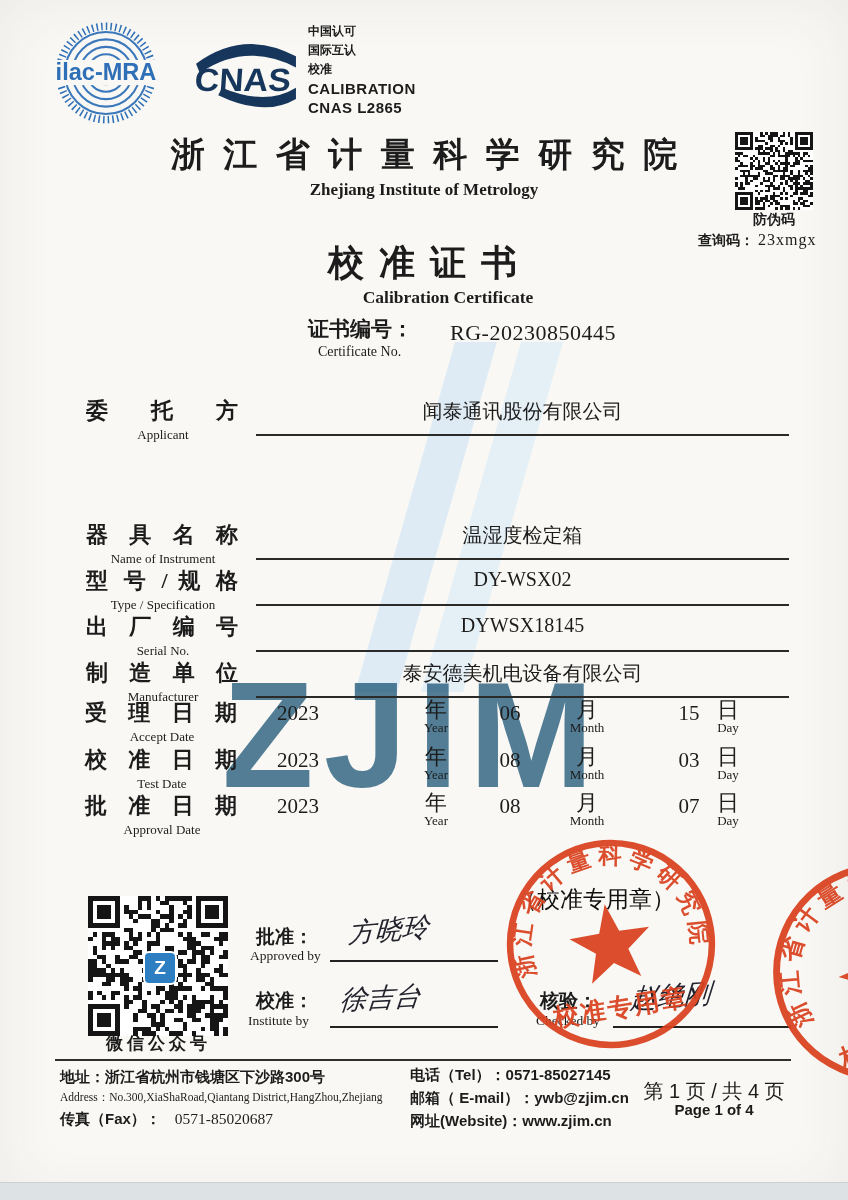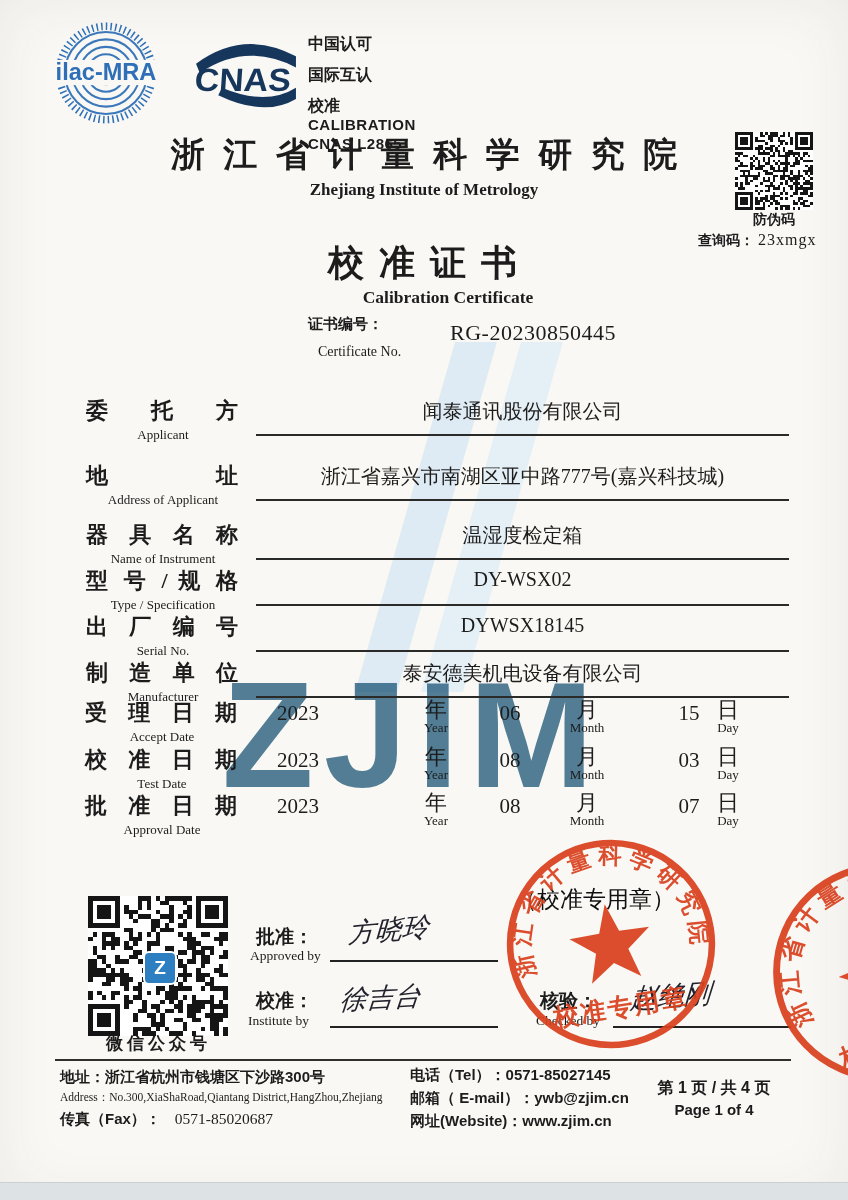--- a/index.html
+++ b/index.html
@@ -11,37 +11,37 @@
 
   
   .wm-bars{left:325px;top:342px;width:238px;height:350px;opacity:.6;}
   .wm-text{left:222px;top:660px;font-family:"Liberation Sans","DejaVu Sans",sans-serif;
            font-weight:800;font-size:150px;letter-spacing:10px;color:#0c4a6e;opacity:.7;line-height:1;}
 
   
   .ilac-svg{left:50px;top:20px;}
   .cnas-svg{left:190px;top:36px;}
   .accred{left:308px;top:22px;line-height:19px;}
-  .accred .cnline{font-weight:700;font-size:16px;margin-top:12px;}
+  .accred .cnline{font-weight:700;font-size:12px;}
   .accred .enline{font-weight:700;font-size:15px;letter-spacing:.5px;}
 
   .inst-cn{left:0;right:0;top:132px;text-align:center;font-size:34px;font-weight:700;
            letter-spacing:5px;text-indent:5px;white-space:nowrap;}
   .inst-en{left:0;right:0;top:180px;text-align:center;font-size:17px;font-weight:700;}
 
   .qr1{left:735px;top:132px;width:78px;height:78px;background:#fff;}
   .qr1-label{left:723px;top:211px;width:102px;text-align:center;font-weight:700;font-size:14px;}
   .qcode-row{left:698px;top:231px;white-space:nowrap;}
   .qcode-row .ql{font-weight:700;font-size:14px;font-family:"Liberation Sans","DejaVu Sans",sans-serif;}
   .qcode-row .qv{font-size:16px;letter-spacing:1px;}
 
   .cert-cn{left:0;right:0;top:239px;text-align:center;font-size:36px;font-weight:700;letter-spacing:3px;}
   .cert-en{left:0;right:0;top:287px;text-align:center;font-size:17.5px;font-weight:700;padding-left:48px;}
 
-  .certno-cn{left:308px;top:315px;font-size:15px;font-weight:600;}
+  .certno-cn{left:308px;top:315px;font-size:21px;font-weight:600;}
   .certno-en{left:318px;top:344px;font-size:14px;}
   .certno-val{left:450px;top:320px;font-size:22px;letter-spacing:.5px;}
 
   
   .frow{left:1px;width:100%;height:44px;}
   .r1{top:396px}.r2{top:461px}.r3{top:520px}.r4{top:566px}.r5{top:612px}.r6{top:658px}
   .fl-cn{position:absolute;left:85px;width:152px;font-size:22px;font-weight:600;
          text-align:justify;text-align-last:justify;white-space:nowrap;}
   .fl-en{position:absolute;left:58px;top:31px;width:208px;text-align:center;font-size:13px;}
   .fv{position:absolute;left:255px;top:2px;width:533px;height:28px;text-align:center;font-size:20px;
@@ -84,21 +84,21 @@
   .wechat-label{left:66px;top:1032px;width:185px;text-align:center;font-weight:700;font-size:17px;letter-spacing:4px;}
 
   
   .footer-rule{left:55px;top:1059px;width:736px;height:2px;background:#2f2f2d;}
   .fa1{left:60px;top:1068px;font-weight:700;font-size:15px;}
   .fa2{left:60px;top:1090px;font-size:11.5px;color:#222;}
   .fa3{left:60px;top:1110px;font-weight:700;font-size:15px;}
   .fa3 .faxv{font-family:"Liberation Serif","DejaVu Serif",serif;font-weight:400;margin-left:14px;font-size:15.5px;}
   .fb{left:410px;font-weight:700;font-size:15px;}
   .fb1{top:1066px}.fb2{top:1089px}.fb3{top:1112px}
-  .fpage-cn{left:634px;top:1078px;width:160px;text-align:center;font-weight:700;font-size:16px;white-space:nowrap;}
+  .fpage-cn{left:634px;top:1078px;width:160px;text-align:center;font-weight:400;font-size:20px;white-space:nowrap;}
   .fpage-en{left:634px;top:1101px;width:160px;text-align:center;font-size:15px;font-weight:700;}
 
   .bottom-strip{left:0;top:1182px;width:848px;height:18px;background:#dde3e5;border-top:1px solid #c9d1d3;}
 </style>
 </head>
 <body>
 
 <div class="page">
 
   <svg class="abs wm-bars" viewBox="0 0 238 350">
@@ -508,25 +508,20 @@
 
   <div class="abs certno-cn">证书编号：</div>
   <div class="abs certno-en">Certificate No.</div>
   <div class="abs certno-val">RG-20230850445</div>
 
   <div class="abs frow r1">
     <div class="fl-cn">委 托 方</div>
     <div class="fl-en">Applicant</div>
     <div class="fv">闻泰通讯股份有限公司</div>
   </div>
-  <div class="abs frow r2">
-    <div class="fl-cn">地 址</div>
-    <div class="fl-en">Address of Applicant</div>
-    <div class="fv">浙江省嘉兴市南湖区亚中路777号(嘉兴科技城)</div>
-  </div>
   <div class="abs frow r3">
     <div class="fl-cn">器 具 名 称</div>
     <div class="fl-en">Name of Instrument</div>
     <div class="fv">温湿度检定箱</div>
   </div>
   <div class="abs frow r4">
     <div class="fl-cn">型 号 / 规 格</div>
     <div class="fl-en">Type / Specification</div>
     <div class="fv">DY-WSX02</div>
   </div>

